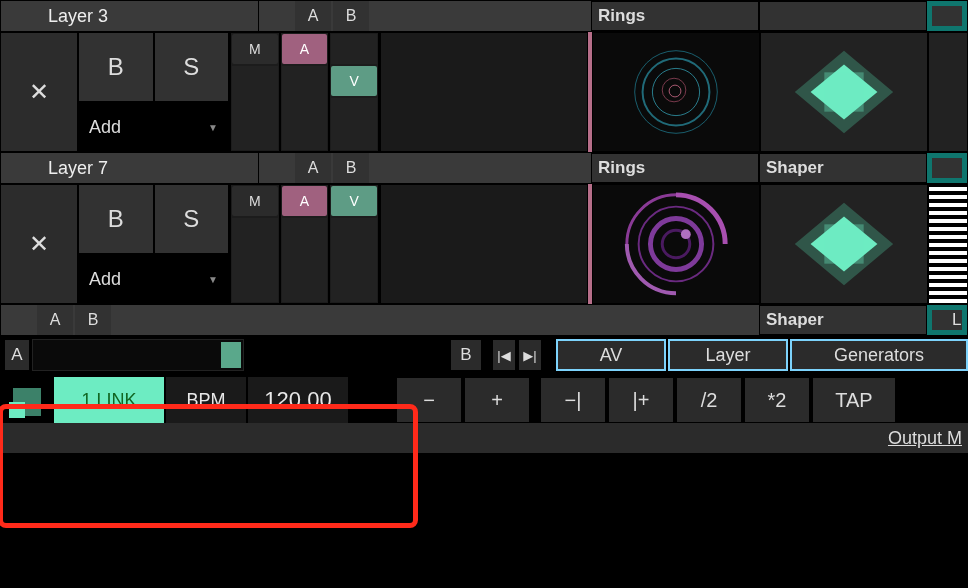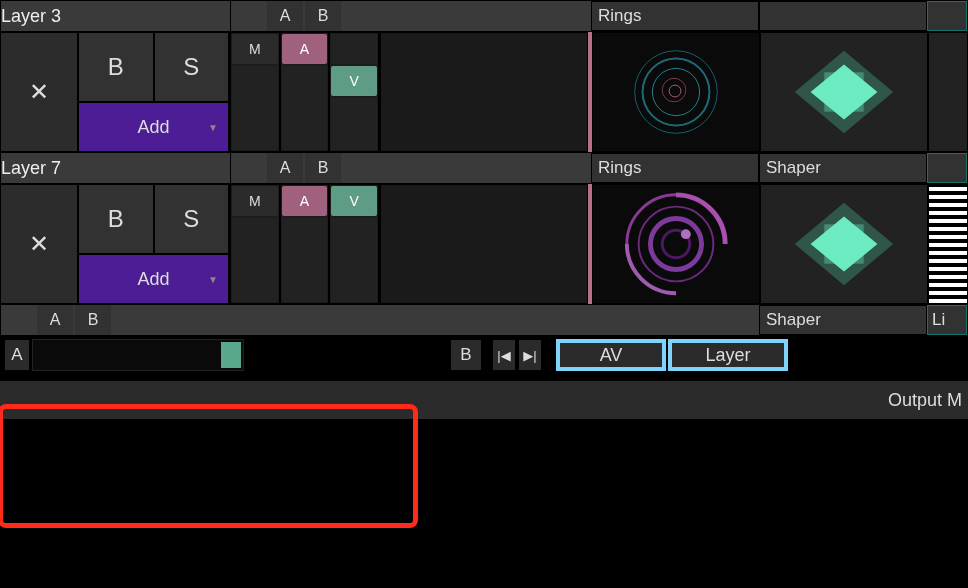--- a/index.html
+++ b/index.html
@@ -14,27 +14,28 @@
   }
   .layer-row {
     display: flex;
     background: #3a3a3a;
     border: 1px solid #000;
     height: 32px;
     align-items: center;
   }
   .layer-title {
     width: 230px;
-    padding-left: 0;
+    padding-left: 19px;
     font-size: 18px;
     color: #eee;
     height: 100%;
     display: flex;
     align-items: center;
     border-right: 1px solid #000;
+    margin-left: 28px;
   }
   .layer-title.active {
     background: #6decc2;
     color: #111;
   }
   .col-header-spacer { width: 35px; }
   .col-header {
     width: 36px;
     height: 30px;
     margin: 0 1px;
@@ -79,28 +80,27 @@
     background: #323232;
     border: 1px solid #000;
     display: flex;
     align-items: center;
     justify-content: center;
     font-size: 24px;
     color: #ddd;
   }
   .add-row {
     flex: 1;
-    background: #4c1d95;
+    background: #000000;
     border: 1px solid #000;
     display: flex;
     align-items: center;
     padding: 4px 10px;
     font-size: 18px;
     position: relative;
-    justify-content: center;
   }
   .dd-arrow {
     position: absolute;
     right: 10px;
     font-size: 10px;
     color: #888;
   }
   .mav-area {
     width: 150px;
     display: flex;
@@ -137,20 +137,21 @@
   }
   .clip-header {
     width: 168px;
     height: 30px;
     background: #323232;
     border: 1px solid #000;
     padding-left: 6px;
     display: flex;
     align-items: center;
     font-size: 17px;
+    font-weight: bold;
   }
   .clip-header.active {
     background: #6decc2;
     color: #111;
   }
   .clip-thumb {
     width: 168px;
     height: 120px;
     background: #0a0a0a;
     border: 1px solid #000;
@@ -166,22 +167,22 @@
   .partial-clip {
     width: 40px;
     height: 120px;
     background: #222;
     border: 1px solid #000;
   }
   .partial-header {
     width: 40px;
     height: 30px;
     background: #323232;
-    border: 1px solid #0f766e;
-    padding-left: 4px;
+    border: 5px solid #0f766e;
+    padding-left: 20px;
     display: flex;
     align-items: center;
     font-size: 17px;
     overflow: hidden;
   }
   .stripes {
     background: repeating-linear-gradient(0deg, #fff 0 4px, #000 4px 8px);
     width: 100%;
     height: 100%;
   }
@@ -233,21 +234,21 @@
     bottom: 2px;
     width: 20px;
     background: #5aa88b;
   }
   .t-b { width: 32px; }
   .t-nav { width: 24px; display:flex;align-items:center;justify-content:center;font-size:13px;background:#2b2b2b;border:1px solid #000; }
   .t-cat {
     flex: 0 0 auto;
     padding: 0 16px;
     background: #2b2b2b;
-    border: 4px solid #7dd3fc;
+    border: 2px solid #7dd3fc;
     display: flex;
     align-items: center;
     font-size: 18px;
   }
   .link-square {
     width: 48px;
     background: #000;
     border: 1px solid #000;
     position: relative;
   }
@@ -297,28 +298,28 @@
     width: 66px;
     background: #2b2b2b;
     border: 1px solid #000;
     display: flex;
     align-items: center;
     justify-content: center;
     font-size: 20px;
   }
   .t-tap { width: 84px; }
   .output-row {
-    height: 38px;
+    height: 30px;
     background: #2b2b2b;
     display: flex;
     align-items: center;
     justify-content: flex-end;
     padding-right: 6px;
     font-size: 18px;
-    margin-top: 10px;
+    text-decoration: underline;
   }
 </style>
 </head>
 <body>
 
 <div class="layer-row">
   <div class="layer-title">Layer 3</div>
   <div class="col-header-spacer"></div>
   <div class="col-header">A</div>
   <div class="col-header">B</div>
@@ -466,17 +467,33 @@
     <div style="width:6px"></div>
     <div class="t-nav">
         <span>|◀</span>
       </div>
     <div class="t-nav">
         <span>▶|</span>
       </div>
     <div style="width:10px"></div>
     <div class="t-cat" style="width:110px;justify-content:center">AV</div>
     <div class="t-cat" style="width:120px;justify-content:center">Layer</div>
+    <div class="t-cat" style="flex:1;justify-content:center">Generators</div>
+  </div>
+  <div class="trans-row2">
+    <div class="link-square"></div>
+    <div class="link-btn">1 LINK</div>
+    <div class="bpm-lbl">BPM</div>
+    <div class="bpm-val">120.00</div>
+    <div style="width:44px"></div>
+    <div class="t-op">−</div>
+    <div class="t-op">+</div>
+    <div style="width:6px"></div>
+    <div class="t-op">−|</div>
+    <div class="t-op">|+</div>
+    <div class="t-op">/2</div>
+    <div class="t-op">*2</div>
+    <div class="t-op t-tap">TAP</div>
   </div>
   <div class="output-row">Output M</div>
 </div>
 
 <div class="highlight-box" style="left:-2px; top:404px; width:420px; height:124px;"></div>
 
 </body></html>

